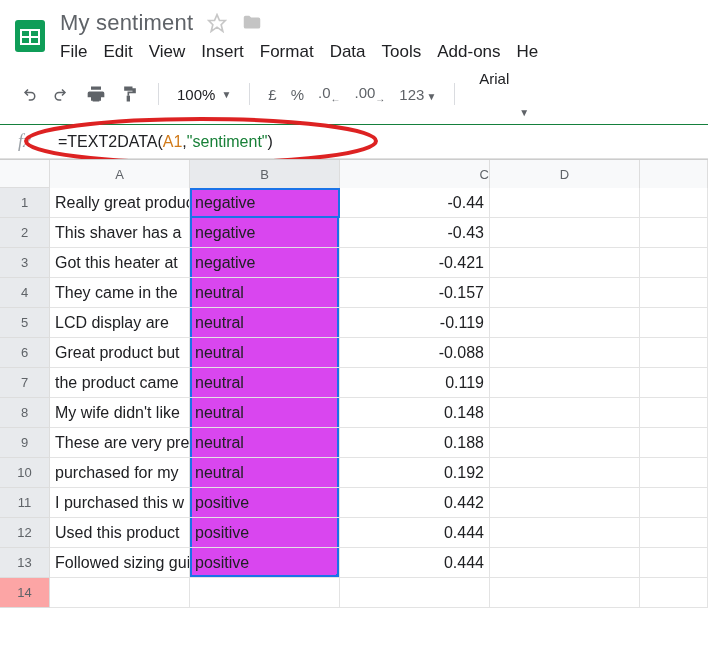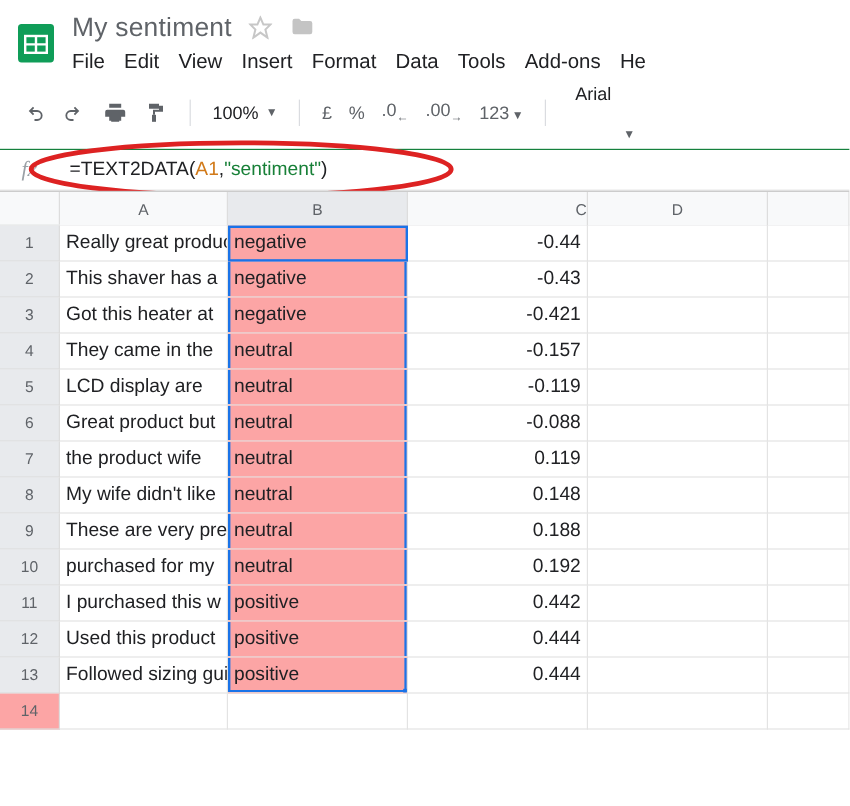--- a/index.html
+++ b/index.html
@@ -30,21 +30,21 @@
   .corner { width:50px; border-right:1px solid #ddd; background:#f8f9fa; }
   .colhead { height:28px; display:flex; align-items:center; justify-content:center; font-size:13px; color:#5f6368; border-right:1px solid #ddd; background:#f8f9fa;}
   .row { display:flex; height:30px; }
   .rowhead { width:50px; display:flex; align-items:center; justify-content:center; font-size:13px; color:#5f6368; background:#fca5a5; border-right:1px solid #ddd; border-bottom:1px solid #ddd;}
   .cell { height:30px; border-right:1px solid #e3e3e3; border-bottom:1px solid #e3e3e3; font-size:16px; color:#202124; padding:0 5px; display:flex; align-items:center; overflow:hidden; white-space:nowrap;}
   .colA { width:140px; }
   .colB { width:150px; }
   .colC { width:150px; justify-content:flex-end; }
   .colD { width:150px; }
   .colE { width:68px; }
-  .sel { background:#fca5a5; }
+  .sel { background:#d946ef; }
   .active { border:2px solid #1a73e8 !important; padding:0 3px; position:relative; z-index:2; }
   .handle { position:absolute; width:7px; height:7px; background:#1a73e8; bottom:-4px; right:-4px; z-index:3;}
   .colhead.selhead, .rowhead.selhead { background:#e8eaed; }
   .icon { display:inline-flex; align-items:center; justify-content:center;}
   .caret { font-size:10px; color:#5f6368; margin-left:2px;}
 </style>
 </head>
 <body>
 
 <div class="header-row">
@@ -189,21 +189,21 @@
       <div class="row">
         <div class="rowhead selhead">6</div>
         <div class="cell colA">Great product but</div>
         <div class="cell colB sel" style="box-shadow: rgb(26, 115, 232) 2px 0px 0px inset, rgb(26, 115, 232) -2px 0px 0px inset;">neutral</div>
         <div class="cell colC">-0.088</div>
         <div class="cell colD"></div>
         <div class="cell colE"></div>
       </div>
       <div class="row">
         <div class="rowhead selhead">7</div>
-        <div class="cell colA">the product wife</div>
+        <div class="cell colA">the product came</div>
         <div class="cell colB sel" style="box-shadow: rgb(26, 115, 232) 2px 0px 0px inset, rgb(26, 115, 232) -2px 0px 0px inset;">neutral</div>
         <div class="cell colC">0.119</div>
         <div class="cell colD"></div>
         <div class="cell colE"></div>
       </div>
       <div class="row">
         <div class="rowhead selhead">8</div>
         <div class="cell colA">My wife didn't like</div>
         <div class="cell colB sel" style="box-shadow: rgb(26, 115, 232) 2px 0px 0px inset, rgb(26, 115, 232) -2px 0px 0px inset;">neutral</div>
         <div class="cell colC">0.148</div>

